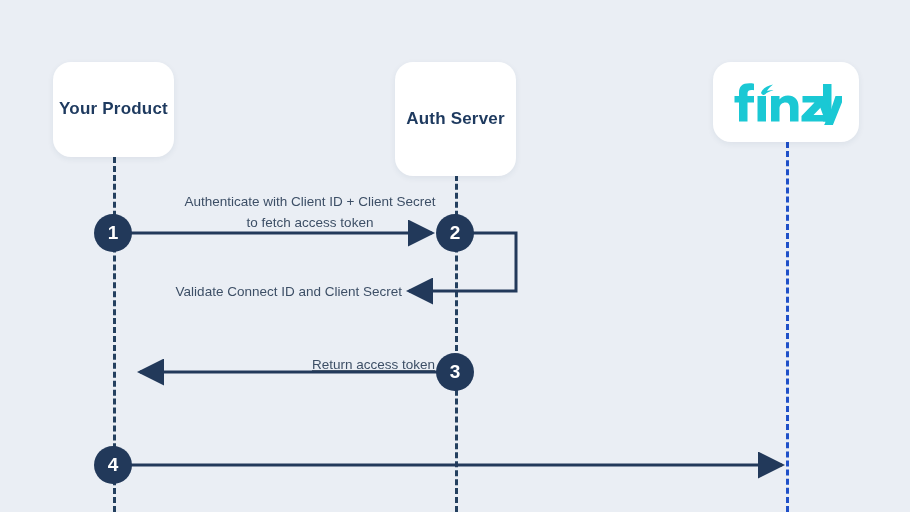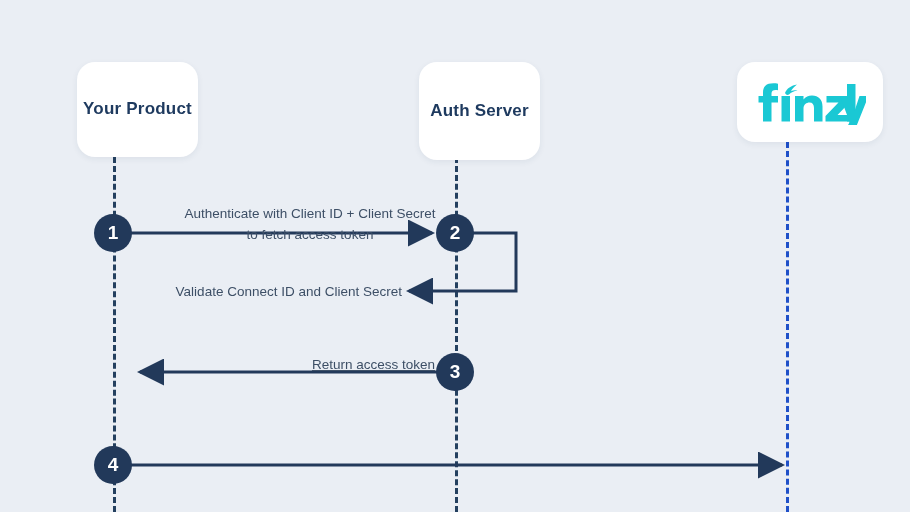--- a/index.html
+++ b/index.html
@@ -23,31 +23,30 @@
   .actor-card {
     position: absolute;
     background: #ffffff;
     border-radius: 18px;
     box-shadow: 0 2px 6px rgba(30, 50, 80, 0.07);
     display: flex;
     align-items: center;
     justify-content: center;
     text-align: center;
     box-sizing: border-box;
-    margin-left: 24px;
   }
   .actor-title {
     font-size: 17px;
     font-weight: bold;
     line-height: 1.55;
     color: #1e3a5f;
     letter-spacing: .2px;
   }
   #card-your-product { left: 53px;  top: 62px;  width: 121px; height: 95px; }
-  #card-auth-server  { left: 395px; top: 62px;  width: 121px; height: 98px; }
+  #card-auth-server  { left: 395px; top: 62px;  width: 121px; height: 114px; }
   #card-finzly       { left: 713px; top: 62px;  width: 146px; height: 80px; }
 
   
   #finzly-connect-title {
     position: absolute;
     left: 713px;
     top: 28px;
     width: 146px;
     text-align: center;
     font-size: 17px;
@@ -97,21 +96,21 @@
 
   
   .msg-label {
     position: absolute;
     font-size: 13.5px;
     color: #3d4f66;
     line-height: 1.55;
     text-align: center;
     white-space: pre-line;
   }
-  #label-1 { left: 135px; top: 204px; width: 350px; }
+  #label-1 { left: 135px; top: 192px; width: 350px; }
   #label-2 { left: 140px; top: 282px; width: 262px; text-align: right; }
   #label-3 { left: 135px; top: 355px; width: 300px; text-align: right; text-decoration: underline; }
   #label-4 { left: 120px; top: 437px; width: 330px; text-align: center; }
 
   
   #arrow-layer {
     position: absolute;
     left: 0;
     top: 0;
     width: 910px;

